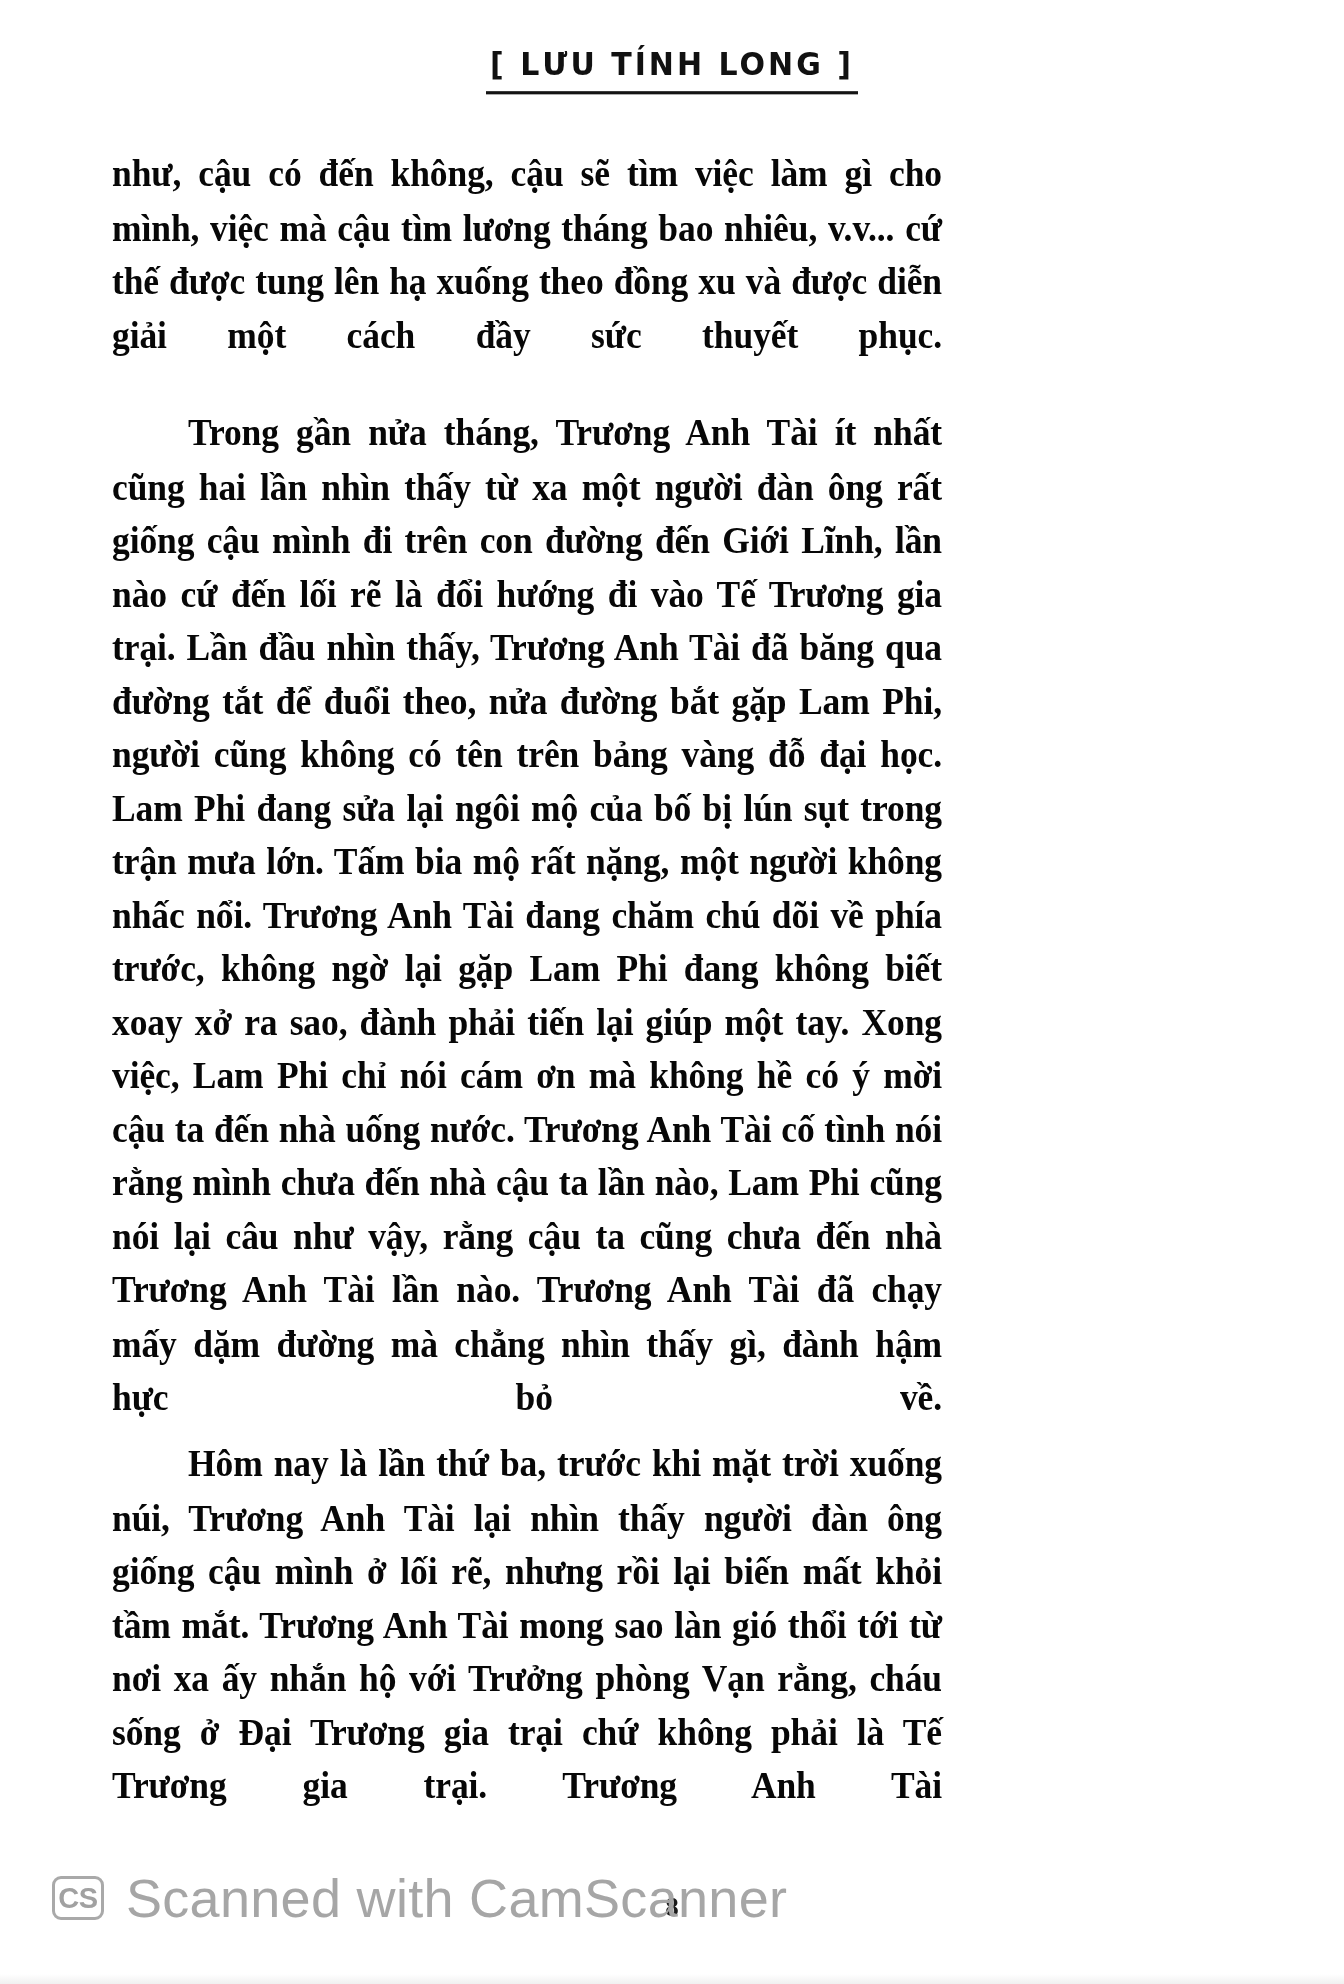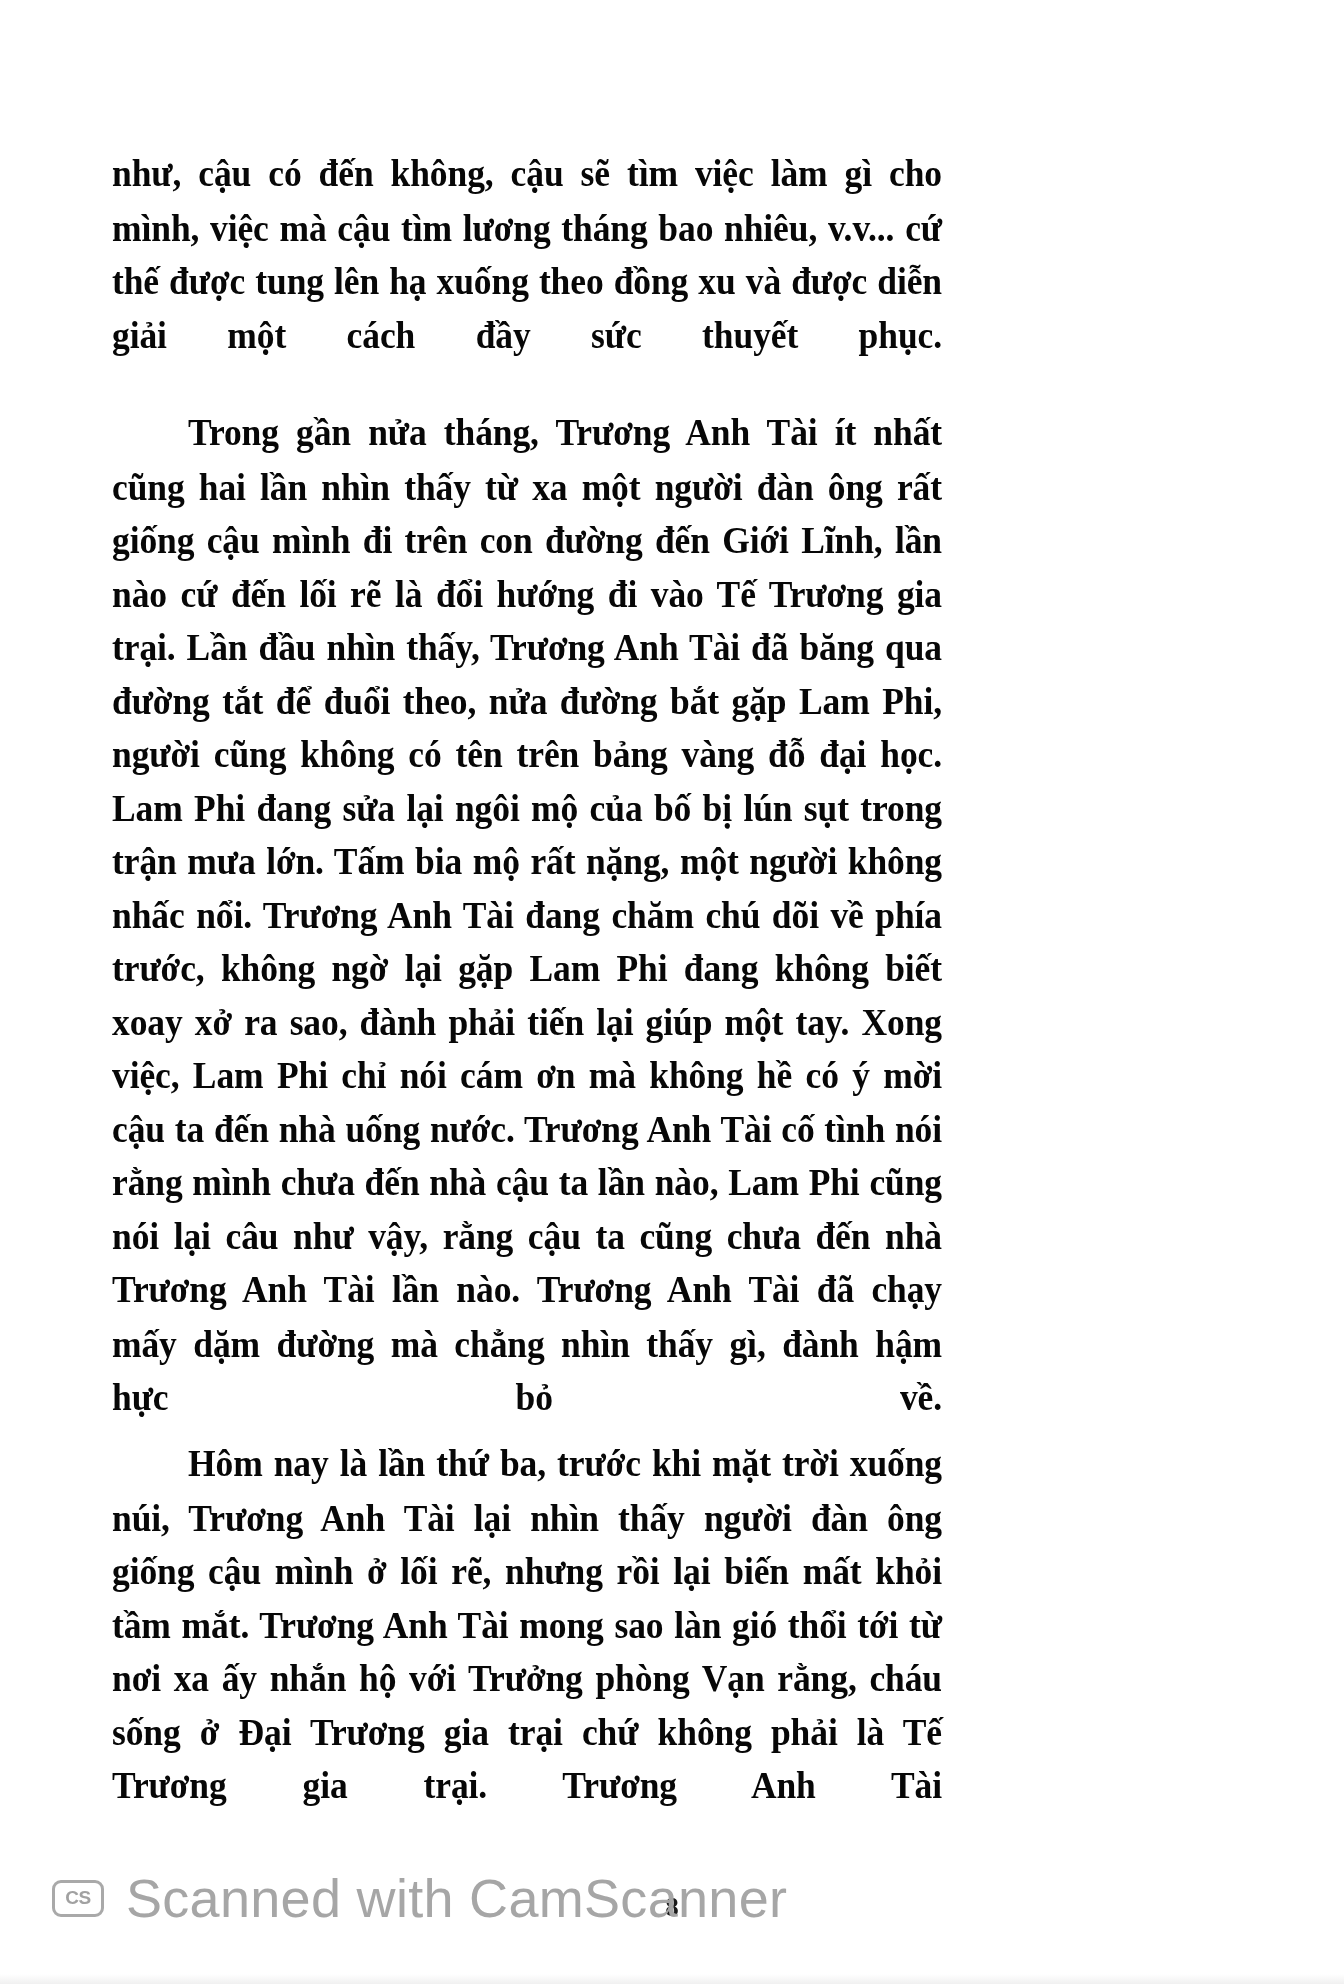--- a/index.html
+++ b/index.html
@@ -94,28 +94,28 @@
     position: absolute;
     left: 52px;
     bottom: 55px;
     display: flex;
     align-items: center;
     gap: 22px;
     opacity: 0.98;
   }
   .cs-logo {
     width: 52px;
-    height: 37px;
+    height: 44px;
     border: 3px solid #a8a8a8;
     border-radius: 9px;
     display: flex;
     align-items: center;
     justify-content: center;
     font-family: "Liberation Sans", sans-serif;
-    font-size: 19px;
+    font-size: 29px;
     font-weight: 700;
     color: #a0a0a0;
     letter-spacing: -0.5px;
     box-sizing: border-box;
   }
   .wm-text {
     font-family: "Liberation Sans", sans-serif;
     font-size: 54px;
     color: #a5a5a5;
     letter-spacing: 0.3px;
@@ -131,20 +131,23 @@
     height: 10px;
     background: linear-gradient(to bottom, rgba(255,255,255,0) 0%, rgba(228,228,228,0.55) 100%);
     pointer-events: none;
   }
 </style>
 </head>
 <body>
 
 <div class="page">
 
+  <div class="running-head">
+    <span class="running-head-inner">[ LƯU TÍNH LONG ]</span>
+  </div>
 
   <div class="textblock">
     <p class="para last-full">như, cậu có đến không, cậu sẽ tìm việc làm gì cho mình, việc mà cậu tìm lương tháng bao nhiêu, v.v... cứ thế được tung lên hạ xuống theo đồng xu và được diễn giải một cách đầy sức thuyết phục.</p>
     <p class="para indent last-full">Trong gần nửa tháng, Trương Anh Tài ít nhất cũng hai lần nhìn thấy từ xa một người đàn ông rất giống cậu mình đi trên con đường đến Giới Lĩnh, lần nào cứ đến lối rẽ là đổi hướng đi vào Tế Trương gia trại. Lần đầu nhìn thấy, Trương Anh Tài đã băng qua đường tắt để đuổi theo, nửa đường bắt gặp Lam Phi, người cũng không có tên trên bảng vàng đỗ đại học. Lam Phi đang sửa lại ngôi mộ của bố bị lún sụt trong trận mưa lớn. Tấm bia mộ rất nặng, một người không nhấc nổi. Trương Anh Tài đang chăm chú dõi về phía trước, không ngờ lại gặp Lam Phi đang không biết xoay xở ra sao, đành phải tiến lại giúp một tay. Xong việc, Lam Phi chỉ nói cám ơn mà không hề có ý mời cậu ta đến nhà uống nước. Trương Anh Tài cố tình nói rằng mình chưa đến nhà cậu ta lần nào, Lam Phi cũng nói lại câu như vậy, rằng cậu ta cũng chưa đến nhà Trương Anh Tài lần nào. Trương Anh Tài đã chạy mấy dặm đường mà chẳng nhìn thấy gì, đành hậm hực bỏ về.</p>
     <p class="para indent last-full">Hôm nay là lần thứ ba, trước khi mặt trời xuống núi, Trương Anh Tài lại nhìn thấy người đàn ông giống cậu mình ở lối rẽ, nhưng rồi lại biến mất khỏi tầm mắt. Trương Anh Tài mong sao làn gió thổi tới từ nơi xa ấy nhắn hộ với Trưởng phòng Vạn rằng, cháu sống ở Đại Trương gia trại chứ không phải là Tế Trương gia trại. Trương Anh Tài</p>
   </div>
 
   <div class="page-number">8</div>
 
   <div class="watermark">

